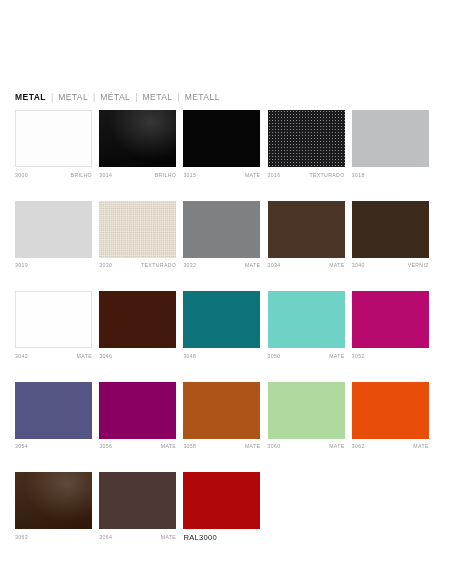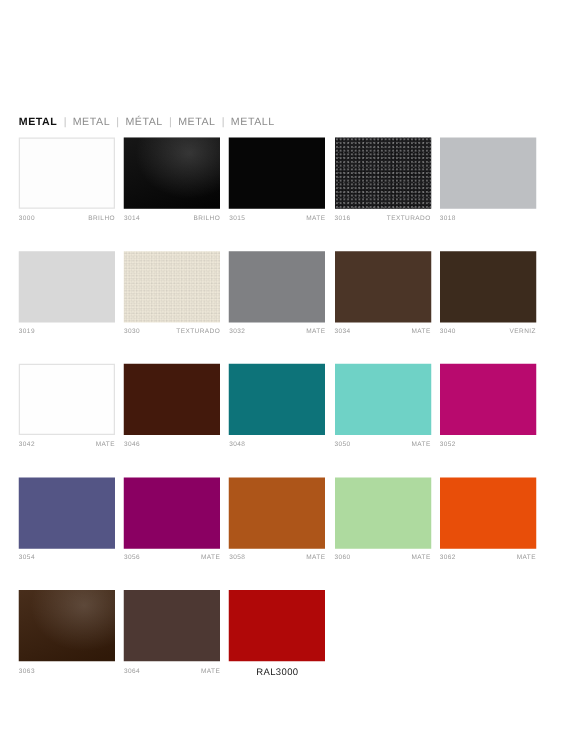--- a/index.html
+++ b/index.html
@@ -125,21 +125,20 @@
     letter-spacing: 0.35px;
     color: #9a9a9a;
     line-height: 9px;
     white-space: nowrap;
   }
   .swatch-finish {
     text-align: right;
   }
   
   .swatch-labels.centered {
-    justify-content: center;
   }
   .swatch-labels.centered .swatch-code {
     font-size: 7.6px;
     color: #1a1a1a;
     letter-spacing: 0.3px;
   }
 </style>
 </head>
 <body>
 

